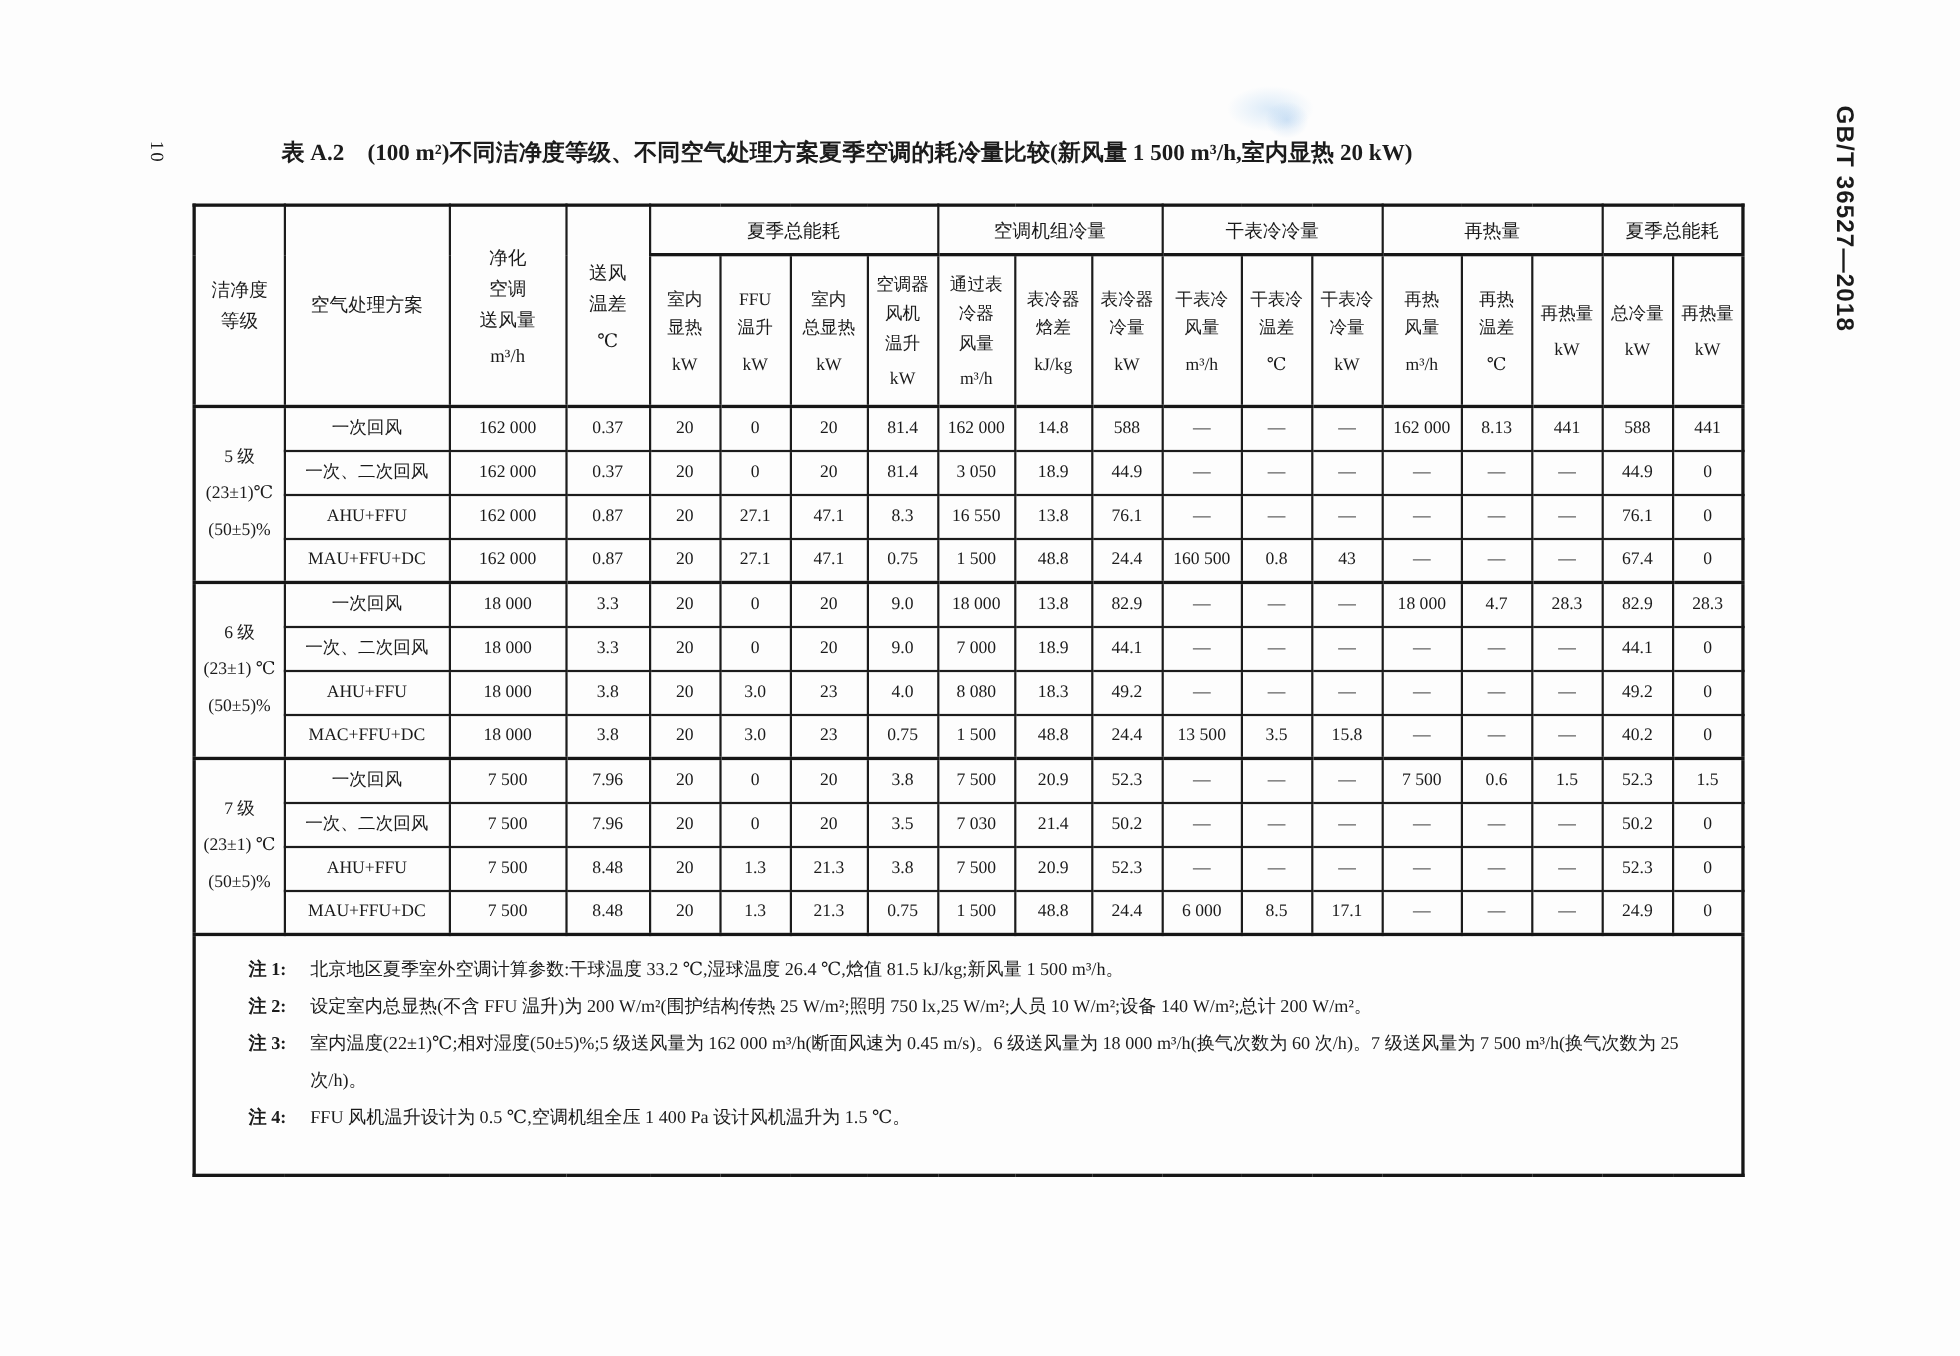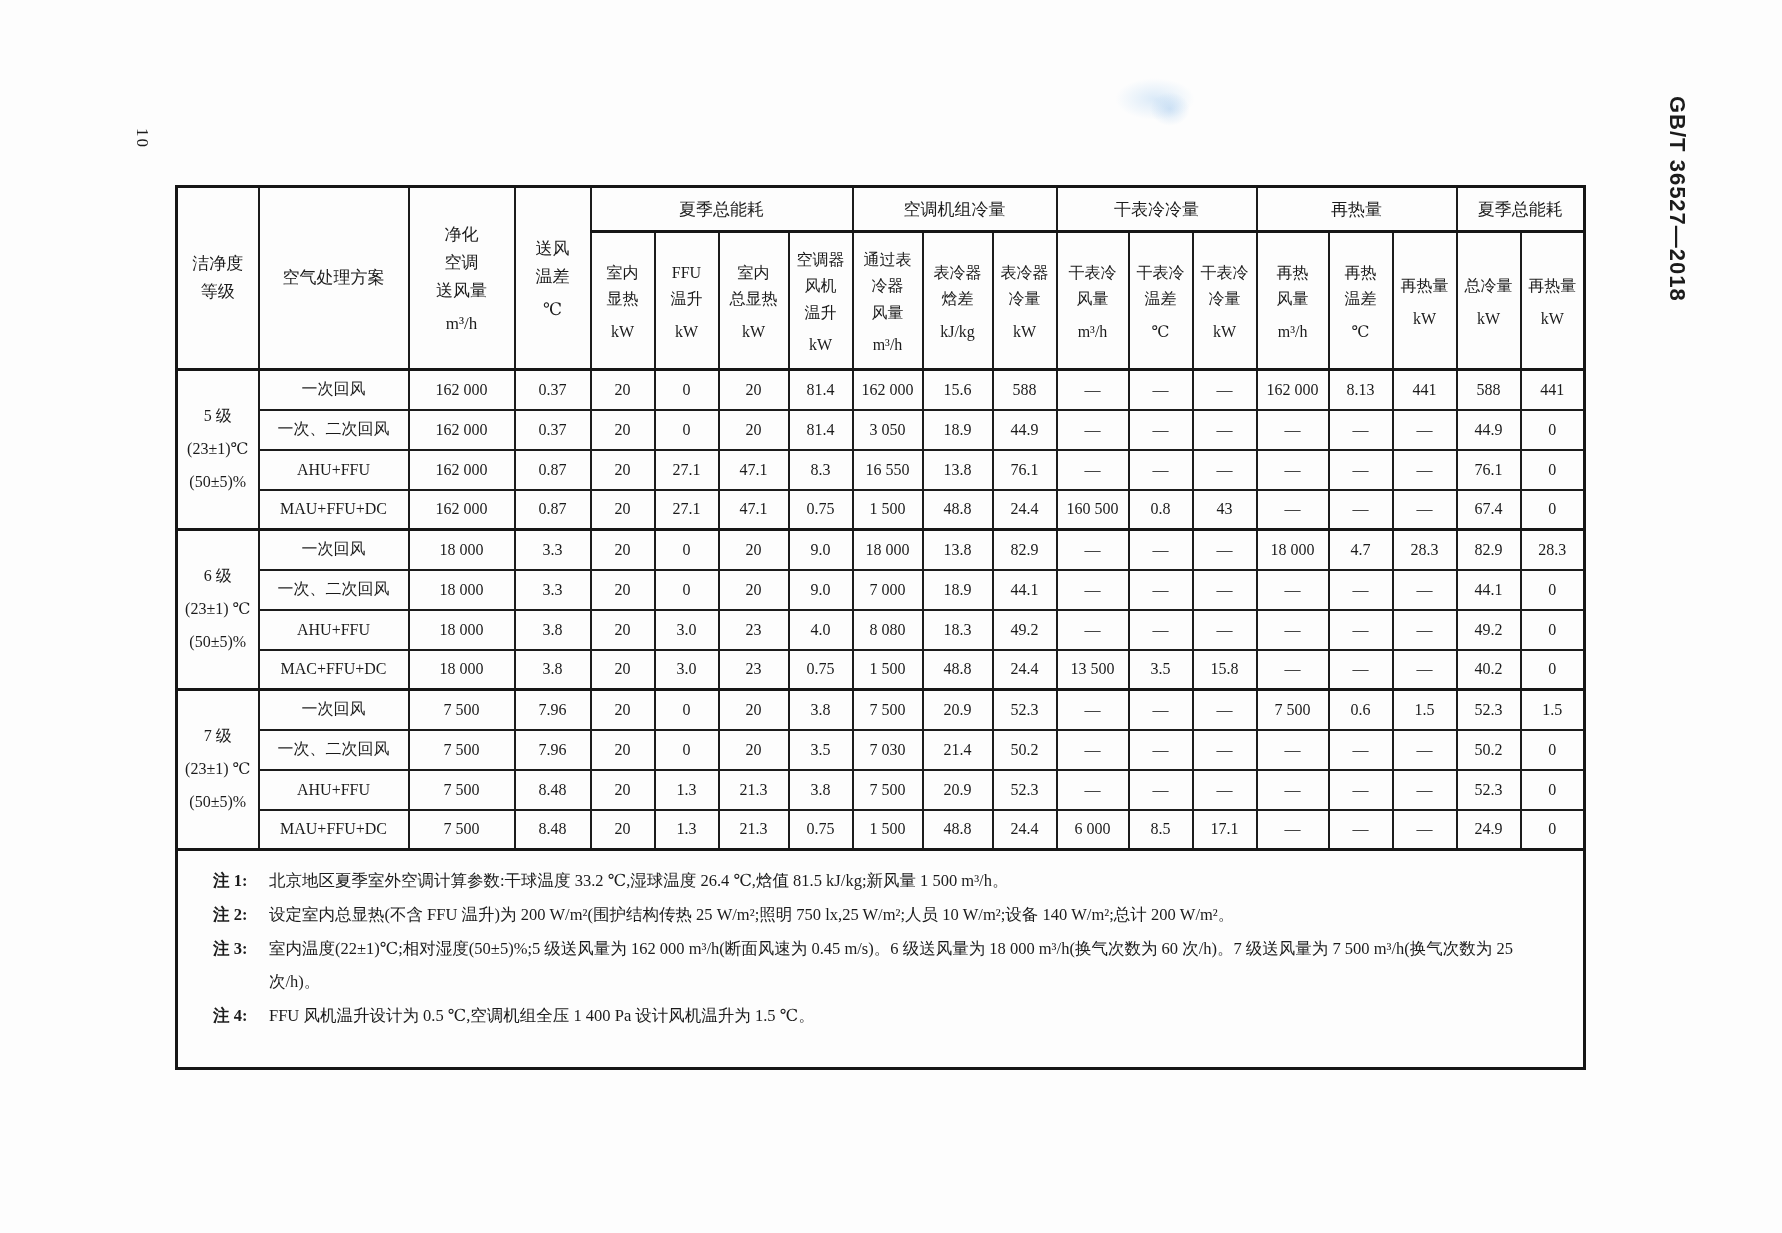--- a/index.html
+++ b/index.html
@@ -47,36 +47,37 @@
   tr.group-row th.tall{height:auto;}
   .h-label{display:block;white-space:pre-line;line-height:1.65;}
   .h-unit{display:block;margin-top:9px;line-height:1.2;}
   tbody tr{height:40px;}
   tbody td.cell{font-size:16px;}
   td.scheme-cell{font-size:17px;margin-left:28px;}
   td.group-label-cell{white-space:pre-line;line-height:2.05;font-size:16px;}
   tbody tr.group-start td{border-top:3px solid #161616;}
   tr.notes-row td{
     border-top:3px solid #161616;text-align:left;vertical-align:top;
-    padding:14px 18px 22px 35px;height:180px;
+    padding:14px 18px 22px 48px;height:180px;
   }
   .note{display:flex;line-height:1.95;font-size:16.5px;margin-bottom:2px;}
   .note-label{flex:0 0 56px;font-weight:bold;white-space:nowrap;}
   .note-text{flex:1;padding-right:30px;}
 </style>
 </head>
 <body>
 
 <div class="page">
   <div class="scan-smudge"></div>
   <div class="scan-smudge2"></div>
 
   <div class="page-number">10</div>
   <div class="standard-number">GB/T 36527—2018</div>
 
+  <div class="table-title">表 A.2　(100 m²)不同洁净度等级、不同空气处理方案夏季空调的耗冷量比较(新风量 1 500 m³/h,室内显热 20 kW)</div>
 
   <table class="main">
     <colgroup>
       <col style="width:82px">
         <col style="width:150px">
         <col style="width:106px">
         <col style="width:76px">
       <col style="width:64px">
         <col style="width:64px">
         <col style="width:70px">
@@ -202,21 +203,21 @@
 (23±1)℃
 (50±5)%</td>
           <td class="cell scheme-cell">一次回风</td>
           <td class="cell">162 000</td>
           <td class="cell">0.37</td>
           <td class="cell">20</td>
           <td class="cell">0</td>
           <td class="cell">20</td>
           <td class="cell">81.4</td>
           <td class="cell">162 000</td>
-          <td class="cell">15.6</td>
+          <td class="cell">14.8</td>
           <td class="cell">588</td>
           <td class="cell">—</td>
           <td class="cell">—</td>
           <td class="cell">—</td>
           <td class="cell">162 000</td>
           <td class="cell">8.13</td>
           <td class="cell">441</td>
           <td class="cell">588</td>
           <td class="cell">441</td>
         </tr>

